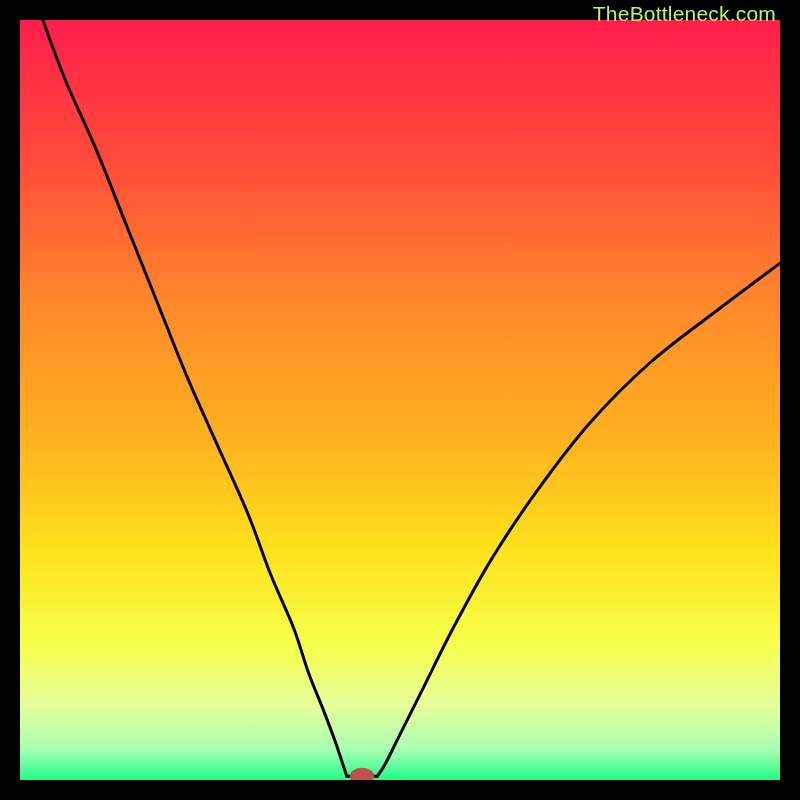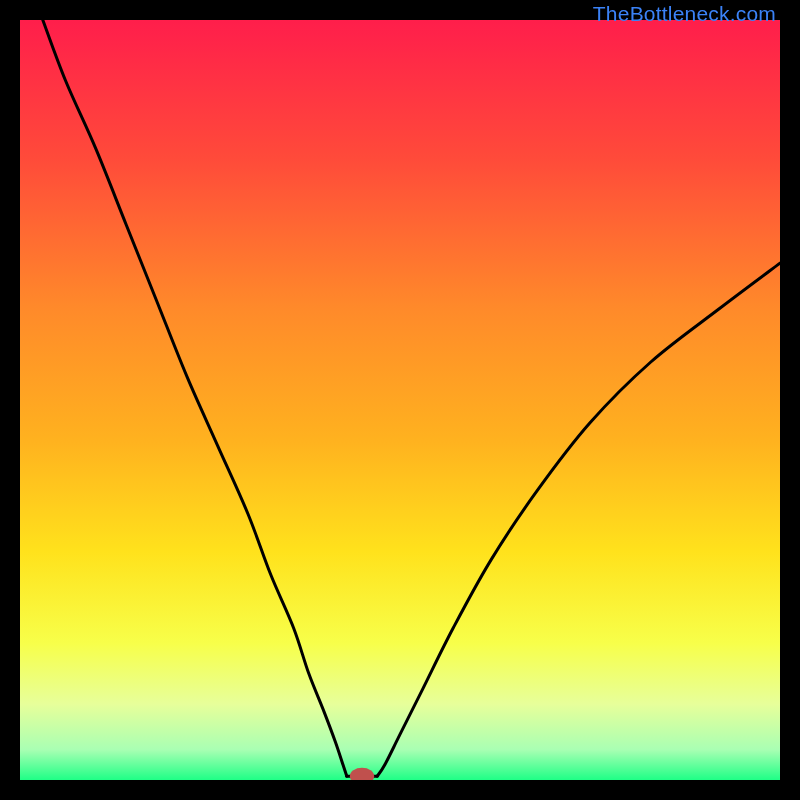--- a/index.html
+++ b/index.html
@@ -20,21 +20,21 @@
   .plot {
     position: absolute;
     left: 20px; top: 20px;
     width: 760px; height: 760px;
     overflow: hidden;
   }
   .watermark {
     position: absolute;
     top: 2px;
     right: 24px;
-    color: #3b82f6;
+    color: #bef264;
     font-size: 21px;
     font-weight: 500;
     letter-spacing: 0.2px;
     z-index: 5;
   }
   svg { display: block; }
 </style>
 </head>
 <body>
 

